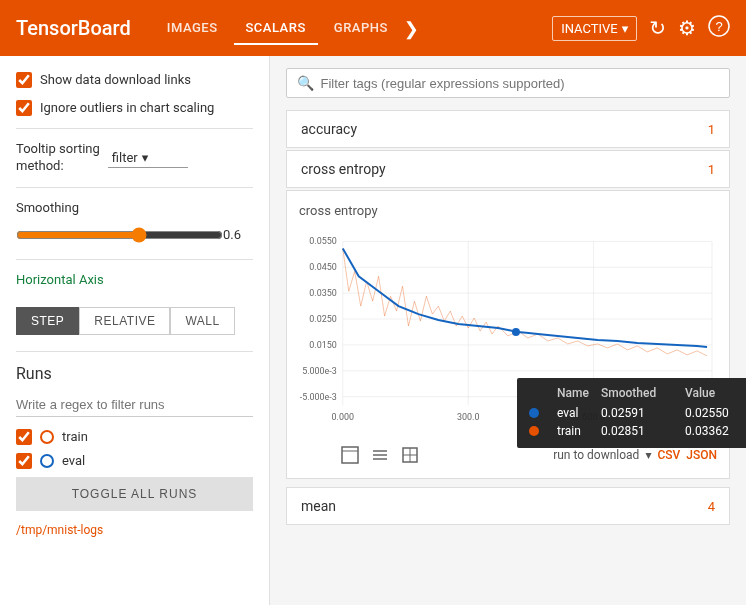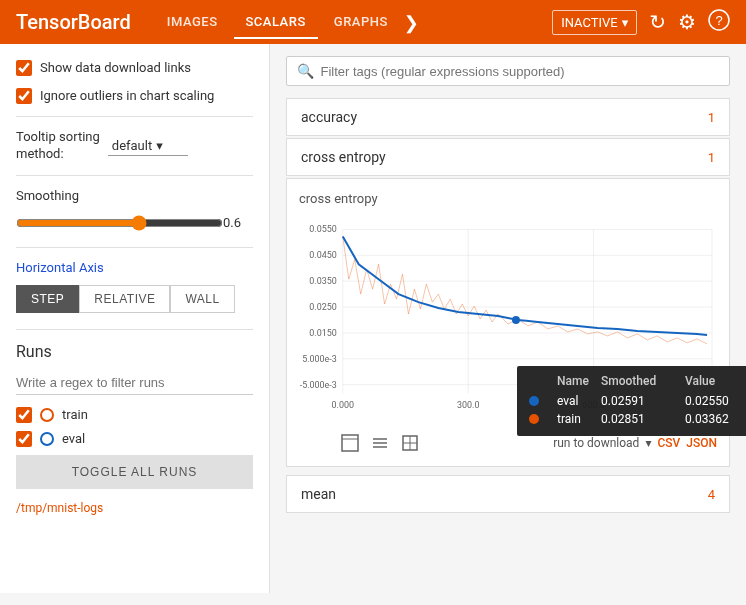--- a/index.html
+++ b/index.html
@@ -1,21 +1,21 @@
 <!DOCTYPE html>
 <html><head>
   <meta charset="utf-8">
   <style>
     * { box-sizing: border-box; margin: 0; padding: 0; }
     body { font-family: Roboto, Arial, sans-serif; font-size: 13px; background: #f5f5f5; width: 746px; height: 605px; overflow: hidden; }
 
     
     .header {
       background: #e65100;
-      height: 44px;
+      height: 56px;
       display: flex;
       align-items: center;
       padding: 0 16px;
       gap: 24px;
     }
     .header-logo {
       color: white;
       font-size: 20px;
       font-weight: 500;
       white-space: nowrap;
@@ -136,22 +136,22 @@
       accent-color: #f57c00;
       cursor: pointer;
     }
     .slider-value {
       font-size: 13px;
       color: #333;
       min-width: 30px;
     }
     .horiz-axis-label {
       font-size: 13px;
-      color: #1d4ed8;
-      margin-bottom: 10px;
+      color: #15803d;
+      margin-bottom: 20px;
     }
     .axis-buttons {
       display: flex;
       gap: 0;
       margin-bottom: 16px;
     }
     .axis-btn {
       padding: 6px 14px;
       font-size: 12px;
       border: 1px solid #ccc;
@@ -412,21 +412,21 @@
       <span>Show data download links</span>
     </div>
     <div class="sidebar-option">
       <input type="checkbox" class="checkbox" checked="" style="">
       <span>Ignore outliers in chart scaling</span>
     </div>
     <hr class="divider">
     <div class="tooltip-row">
       <div class="tooltip-label">Tooltip sorting<br>method:</div>
       <div class="select-default">
-        <span>default</span>
+        <span>filter</span>
         <span>▾</span>
       </div>
     </div>
     <hr class="divider">
     <div class="smoothing-label">Smoothing</div>
     <div class="slider-row">
       <input type="range" class="slider" min="0" max="1" step="0.1" value="0.6" style="">
       <span class="slider-value">0.6</span>
     </div>
     <hr class="divider">

